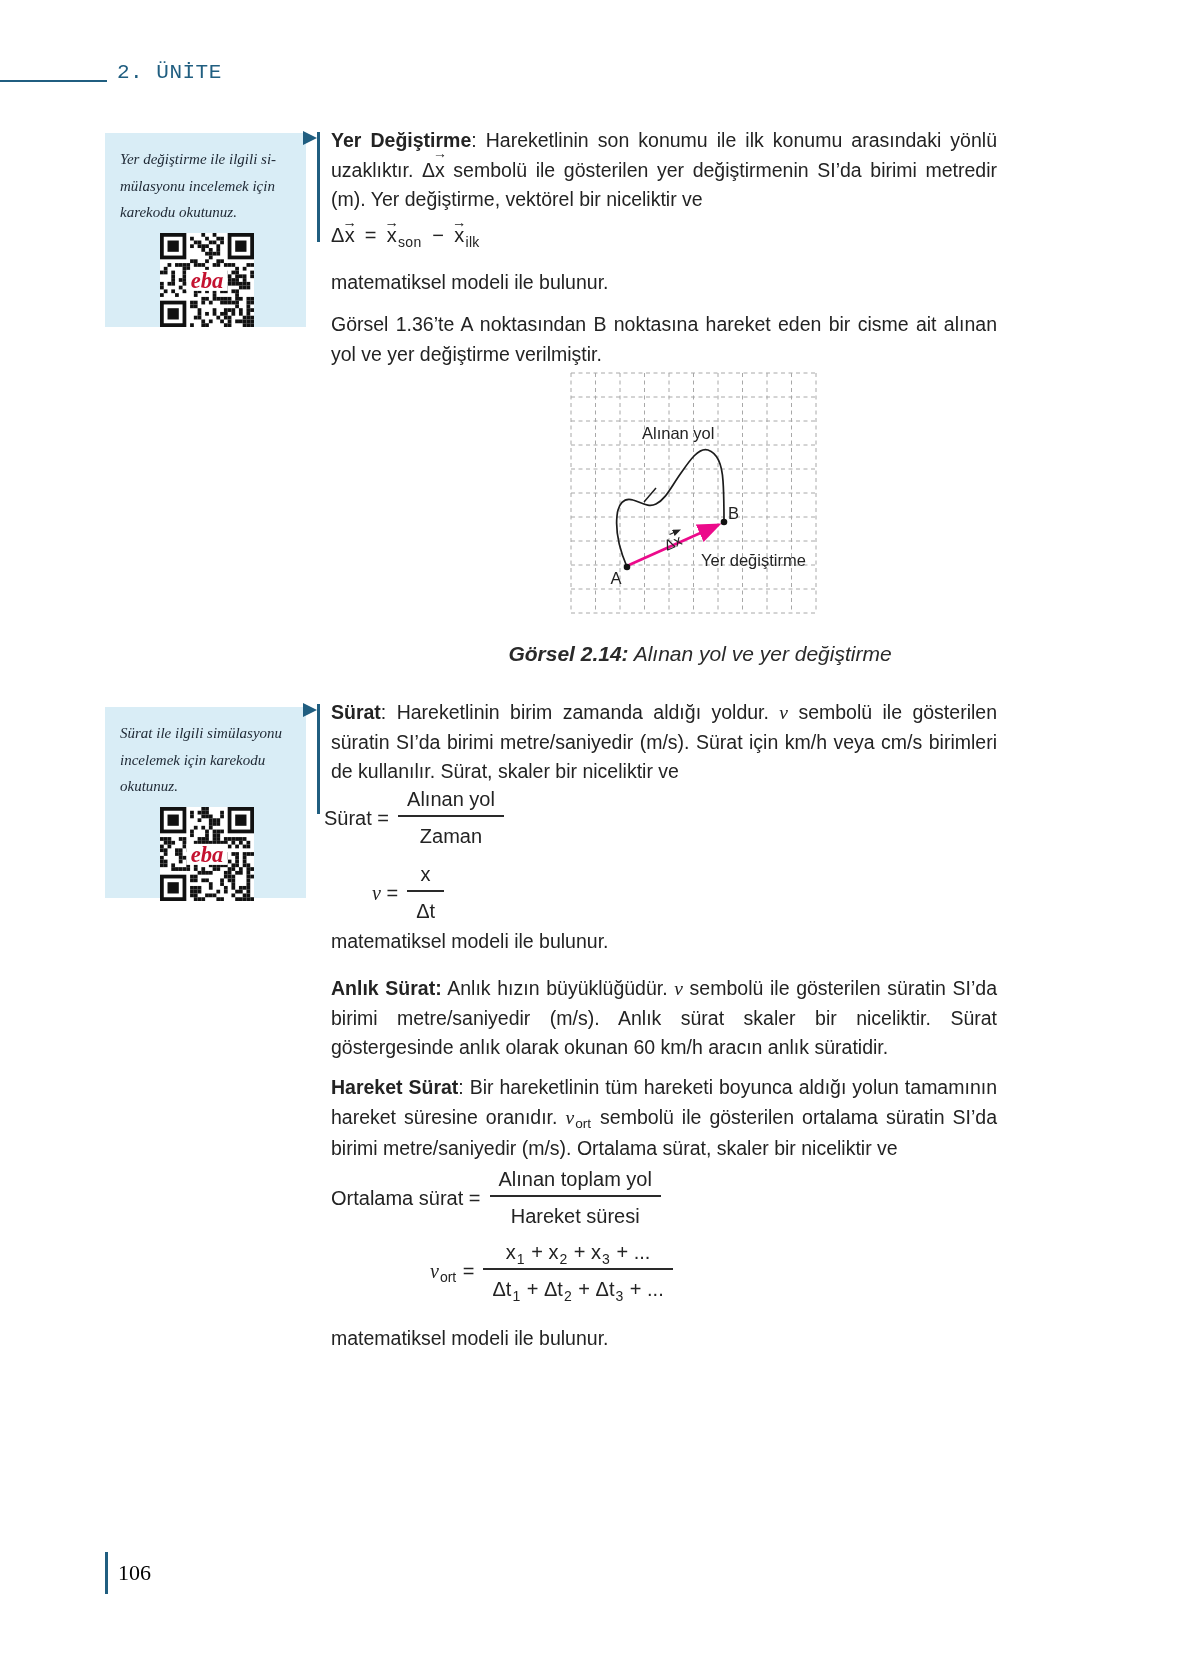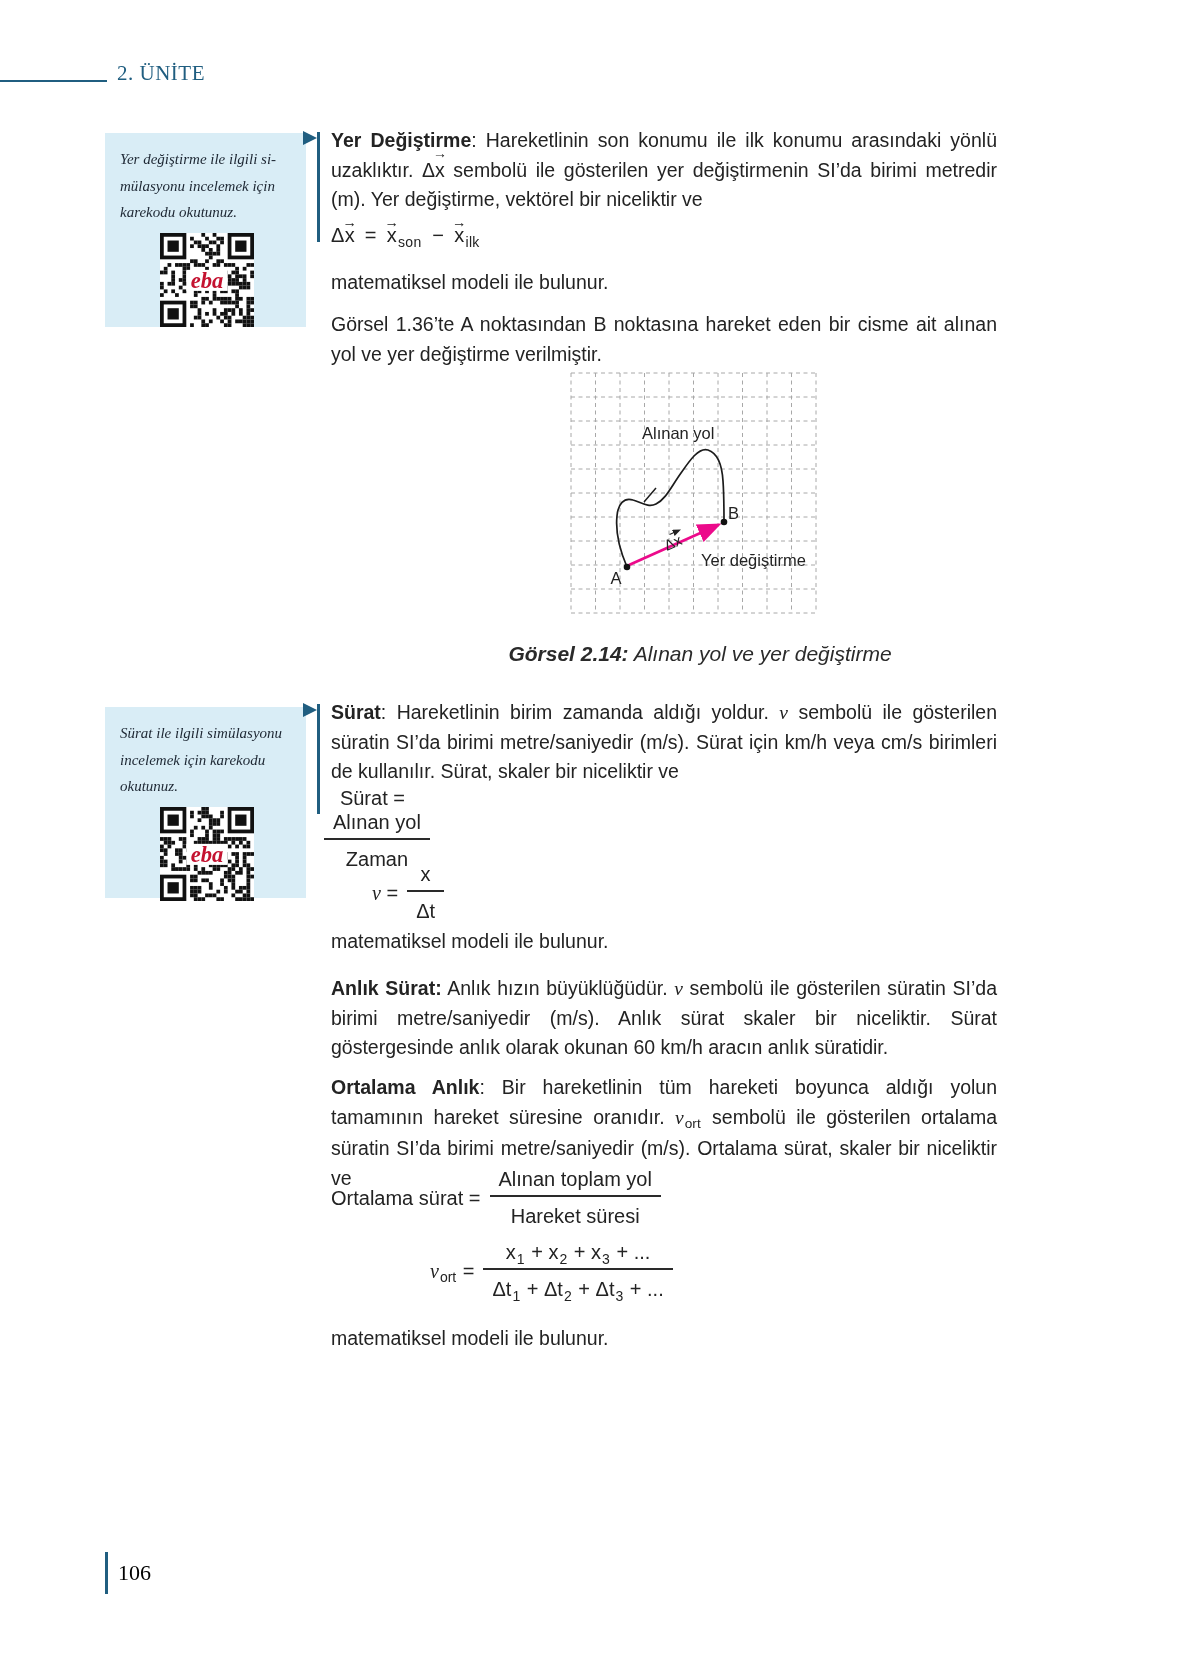--- a/index.html
+++ b/index.html
@@ -3,21 +3,21 @@
 <meta charset="utf-8">
 <title>Fizik Ders Kitabı — Sayfa 106</title>
 <style>
   html,body{margin:0;padding:0;background:#fff;}
   .page{position:relative;width:1187px;height:1659px;background:#fff;overflow:hidden;
         font-family:"Liberation Sans",sans-serif;color:var(--ink,#232323);}
   .abs{position:absolute;}
 
   
   .unit-rule{height:2px;background:var(--accent,#205e80);}
-  .unit-label{font-family:Liberation Serif, serif;font-size:21px;color:var(--accent,#205e80);letter-spacing:.5px;}
+  .unit-label{font-family:Liberation Mono, monospace;font-size:21px;color:var(--accent,#205e80);letter-spacing:.5px;}
 
   
   .side-box{background:var(--sidebar-bg,#d9edf6);width:201px;box-sizing:border-box;padding:13px 13px 10px 15px;}
   .side-text{font-family:"Liberation Serif",serif;font-style:italic;font-size:15px;line-height:26.5px;color:#1d2733;}
   .qr{display:block;margin:7px auto 0;width:94px;height:94px;}
   .eba{font-family:"Liberation Serif",serif;font-style:italic;font-weight:bold;font-size:6px;
        fill:var(--logo-red,#c41230);text-anchor:middle;}
 
   
   .tri{width:0;height:0;border-left:14px solid var(--accent,#205e80);
@@ -568,41 +568,41 @@
     </g>
   </svg>
 
   <div class="abs caption" style="left:420px;top:642px;"><span class="rb ri">Görsel 2.14:</span><span class="ri"> Alınan yol ve yer değiştirme</span></div>
 
   <div class="abs tri" style="left:303px;top:703px;"></div>
   <div class="abs vline" style="left:317px;top:704px;height:110px;"></div>
 
   <div class="abs para" style="left:331px;top:698px;"><span class="rb">Sürat</span><span>: Hareketlinin birim zamanda aldığı yoldur. </span><span class="rsv">v</span><span> sembolü ile gösterilen süratin SI’da birimi metre/saniyedir (m/s). Sürat için km/h veya cm/s birimleri de kullanılır. Sürat, skaler bir niceliktir ve</span></div>
 
-  <div class="abs formula" style="left:315px;top:787px;flex-direction:column;">
+  <div class="abs formula" style="left:324px;top:787px;">
     <span class="f-lhs"><span>Sürat =</span></span>
     <span class="frac">
       <span class="num">Alınan yol</span>
       <span class="den">Zaman</span>
     </span>
   </div>
 
   <div class="abs formula" style="left:372px;top:862px;">
     <span class="f-lhs"><span class="rsv">v</span><span> =</span></span>
     <span class="frac">
       <span class="num">x</span>
       <span class="den">Δt</span>
     </span>
   </div>
 
   <div class="abs model-note" style="left:331px;top:930px;">matematiksel modeli ile bulunur.</div>
 
   <div class="abs para" style="left:331px;top:974px;"><span class="rb">Anlık Sürat:</span><span> Anlık hızın büyüklüğüdür. </span><span class="rsv">v</span><span> sembolü ile gösterilen süratin SI’da birimi metre/saniyedir (m/s). Anlık sürat skaler bir niceliktir. Sürat göstergesinde anlık olarak okunan 60 km/h aracın anlık süratidir.</span></div>
 
-  <div class="abs para" style="left:331px;top:1073px;"><span class="rb">Ortalama Anlık</span><span>: Bir hareketlinin tüm hareketi boyunca aldığı yolun tamamının hareket süresine oranıdır. </span><span class="rsv">v</span><span class="rsub">ort</span><span> sembolü ile gösterilen ortalama süratin SI’da birimi metre/saniyedir (m/s). Ortalama sürat, skaler bir niceliktir ve</span></div>
+  <div class="abs para" style="left:331px;top:1073px;"><span class="rb">Hareket Sürat</span><span>: Bir hareketlinin tüm hareketi boyunca aldığı yolun tamamının hareket süresine oranıdır. </span><span class="rsv">v</span><span class="rsub">ort</span><span> sembolü ile gösterilen ortalama süratin SI’da birimi metre/saniyedir (m/s). Ortalama sürat, skaler bir niceliktir ve</span></div>
 
   <div class="abs formula" style="left:331px;top:1167px;">
     <span class="f-lhs"><span>Ortalama sürat =</span></span>
     <span class="frac">
       <span class="num">Alınan toplam yol</span>
       <span class="den">Hareket süresi</span>
     </span>
   </div>
 
   <div class="abs formula" style="left:430px;top:1240px;">

